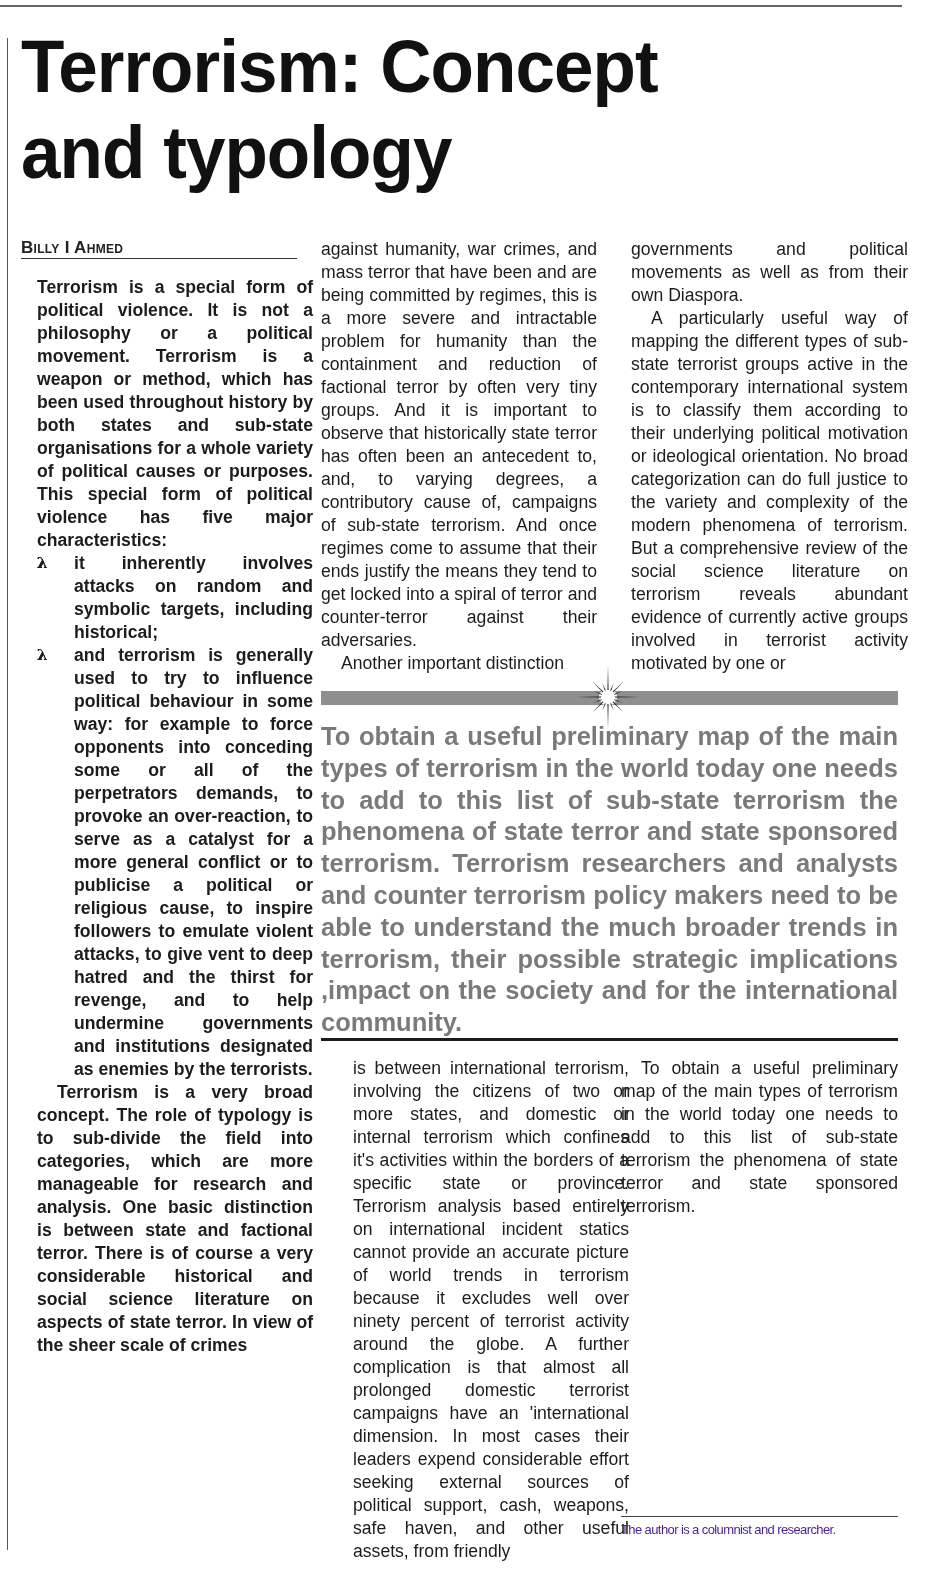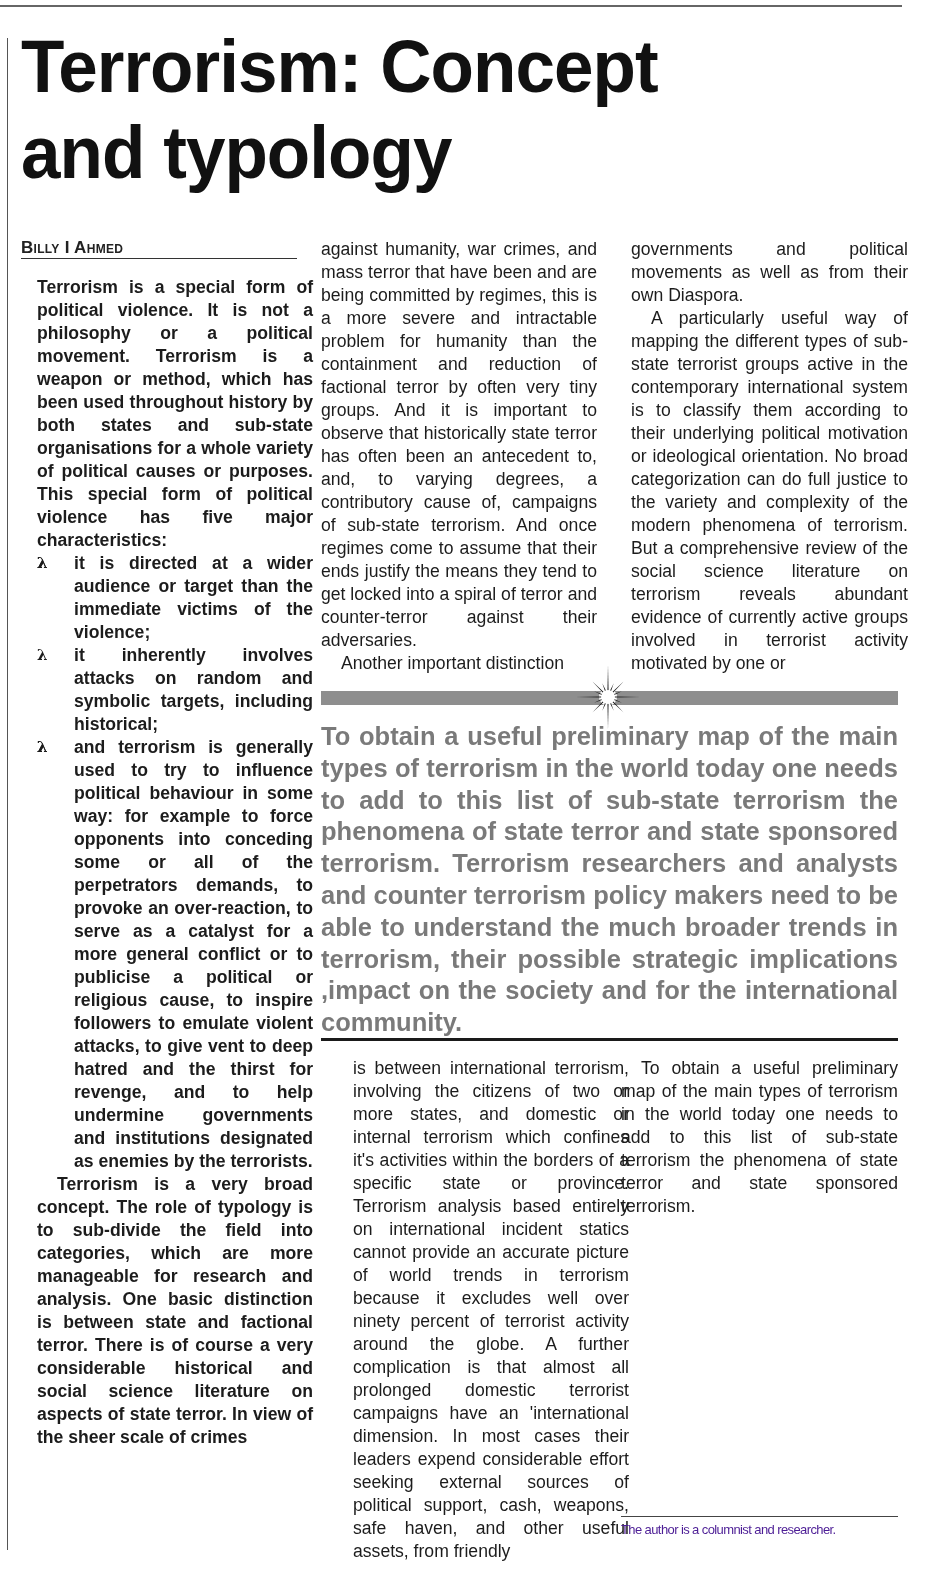--- a/index.html
+++ b/index.html
@@ -36,21 +36,21 @@
   <span>Terrorism: Concept</span><br>
   <span>and typology</span>
 </h1>
 
 <div class="byline">Billy I Ahmed</div>
 
 <div class="col c1">
   <p>Terrorism is a special form of political violence. It is not a philosophy or a political movement. Terrorism is a weapon or method, which has been used throughout history by both states and sub-state organisations for a whole variety of political causes or purposes. This special form of political violence has five major characteristics:</p>
   <ul class="chars">
     <li><span class="bullet">λ</span></li>
-    <li><span class="bullet">λ</span><span>it is directed at a wider audience or target than the immediate victims of the violence;</span></li>
+    <li><span class="bullet">λ</span></li>
     <li><span class="bullet">λ</span><span>it inherently involves attacks on random and symbolic targets, including historical;</span></li>
     <li><span class="bullet">λ</span></li>
     <li><span class="bullet">λ</span><span>and terrorism is generally used to try to influence political behaviour in some way: for example to force opponents into conceding some or all of the perpetrators demands, to provoke an over-reaction, to serve as a catalyst for a more general conflict or to publicise a political or religious cause, to inspire followers to emulate violent attacks, to give vent to deep hatred and the thirst for revenge, and to help undermine governments and institutions designated as enemies by the terrorists.</span></li>
   </ul>
   <p class="indent">Terrorism is a very broad concept. The role of typology is to sub-divide the field into categories, which are more manageable for research and analysis. One basic distinction is between state and factional terror. There is of course a very considerable historical and social science literature on aspects of state terror. In view of the sheer scale of crimes</p>
 </div>
 
 <div class="col c2a">
   <p>against humanity, war crimes, and mass terror that have been and are being committed by regimes, this is a more severe and intractable problem for humanity than the containment and reduction of factional terror by often very tiny groups. And it is important to observe that historically state terror has often been an antecedent to, and, to varying degrees, a contributory cause of, campaigns of sub-state terrorism. And once regimes come to assume that their ends justify the means they tend to get locked into a spiral of terror and counter-terror against their adversaries.</p>
   <p class="indent">Another important distinction</p>

